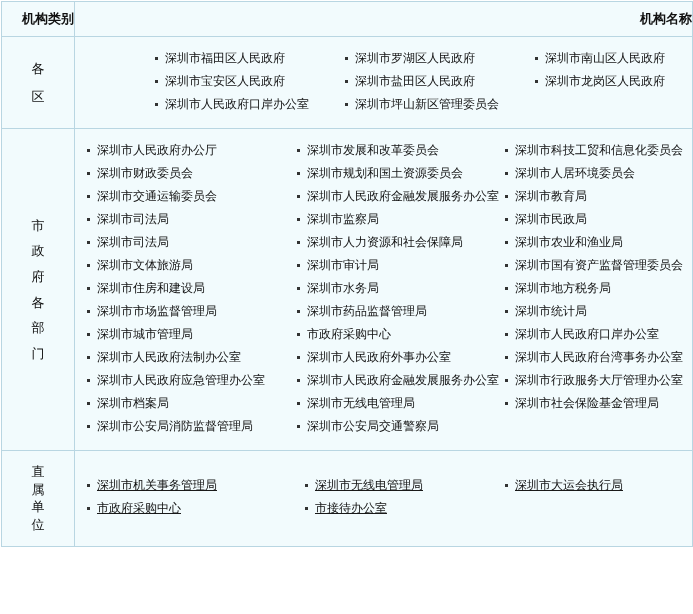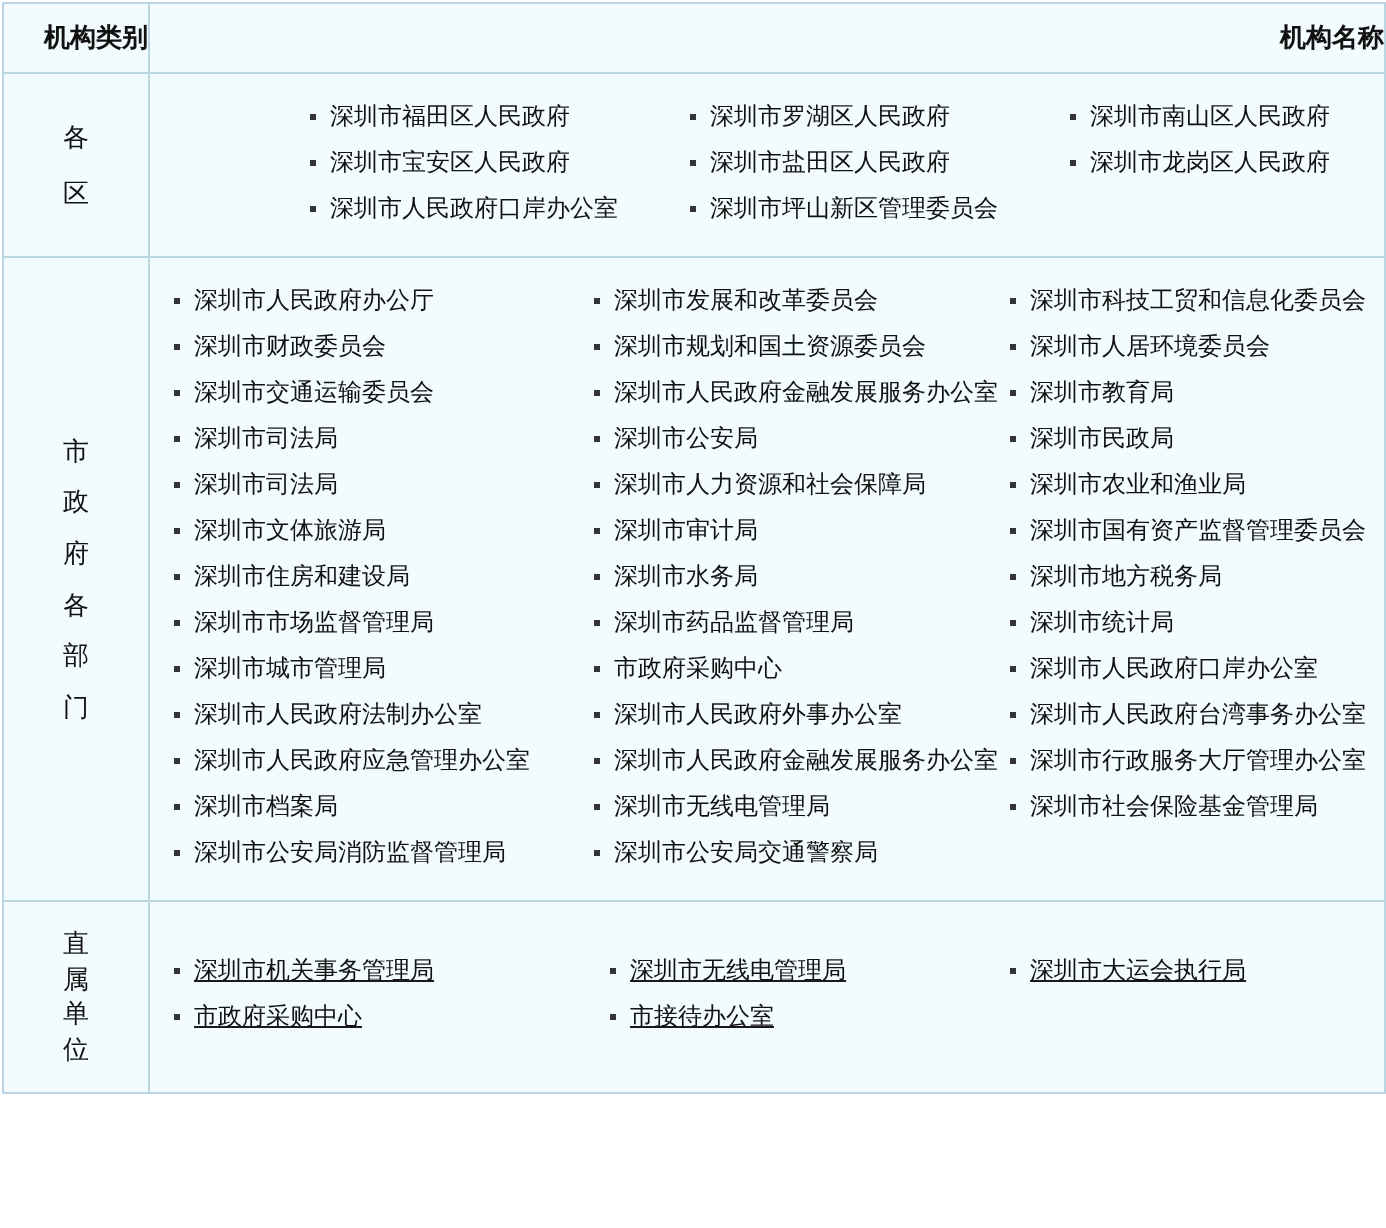--- a/index.html
+++ b/index.html
@@ -145,21 +145,21 @@
           <div class="item">深圳市人民政府办公厅</div>
           <div class="item">深圳市发展和改革委员会</div>
           <div class="item">深圳市科技工贸和信息化委员会</div>
           <div class="item">深圳市财政委员会</div>
           <div class="item">深圳市规划和国土资源委员会</div>
           <div class="item">深圳市人居环境委员会</div>
           <div class="item">深圳市交通运输委员会</div>
           <div class="item">深圳市人民政府金融发展服务办公室</div>
           <div class="item">深圳市教育局</div>
           <div class="item">深圳市司法局</div>
-          <div class="item">深圳市公安局</div>
+          <div class="item">深圳市监察局</div>
           <div class="item">深圳市民政局</div>
           <div class="item">深圳市司法局</div>
           <div class="item">深圳市人力资源和社会保障局</div>
           <div class="item">深圳市农业和渔业局</div>
           <div class="item">深圳市文体旅游局</div>
           <div class="item">深圳市审计局</div>
           <div class="item">深圳市国有资产监督管理委员会</div>
           <div class="item">深圳市住房和建设局</div>
           <div class="item">深圳市水务局</div>
           <div class="item">深圳市地方税务局</div>

